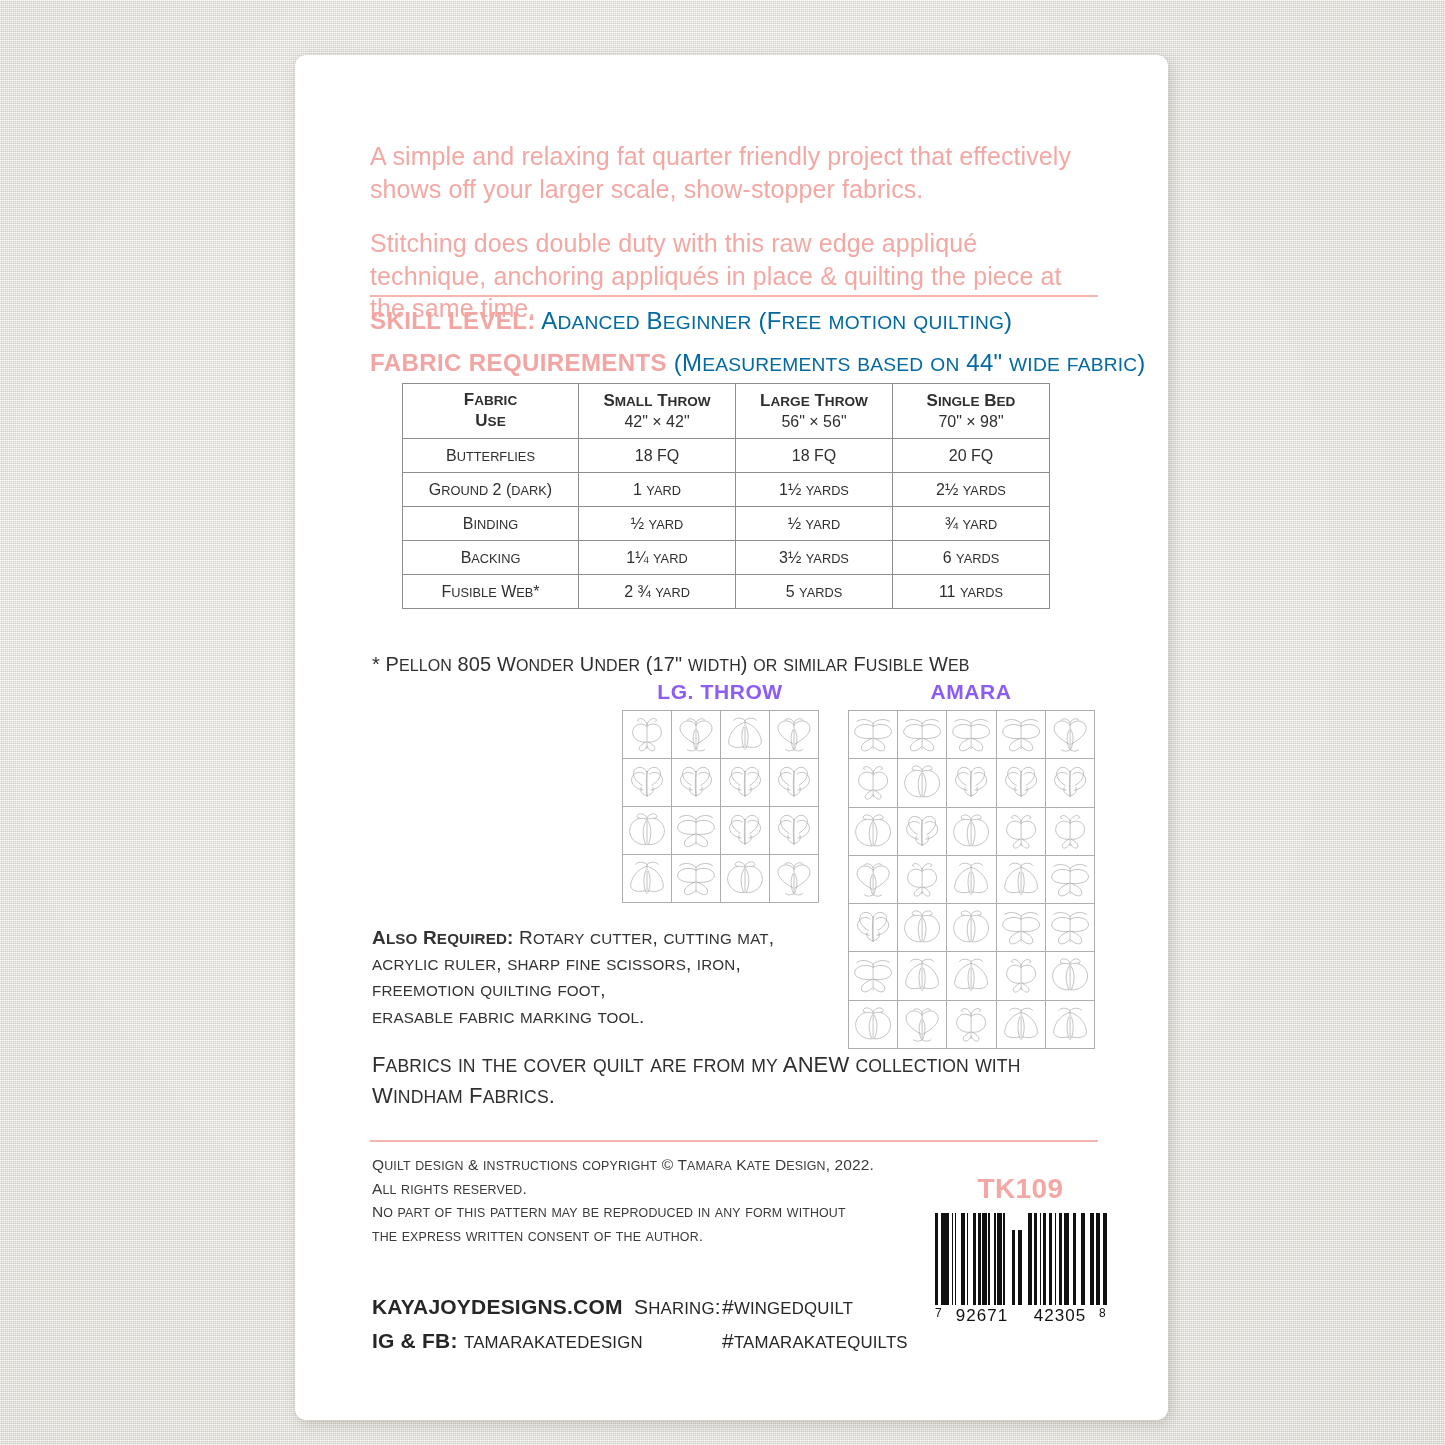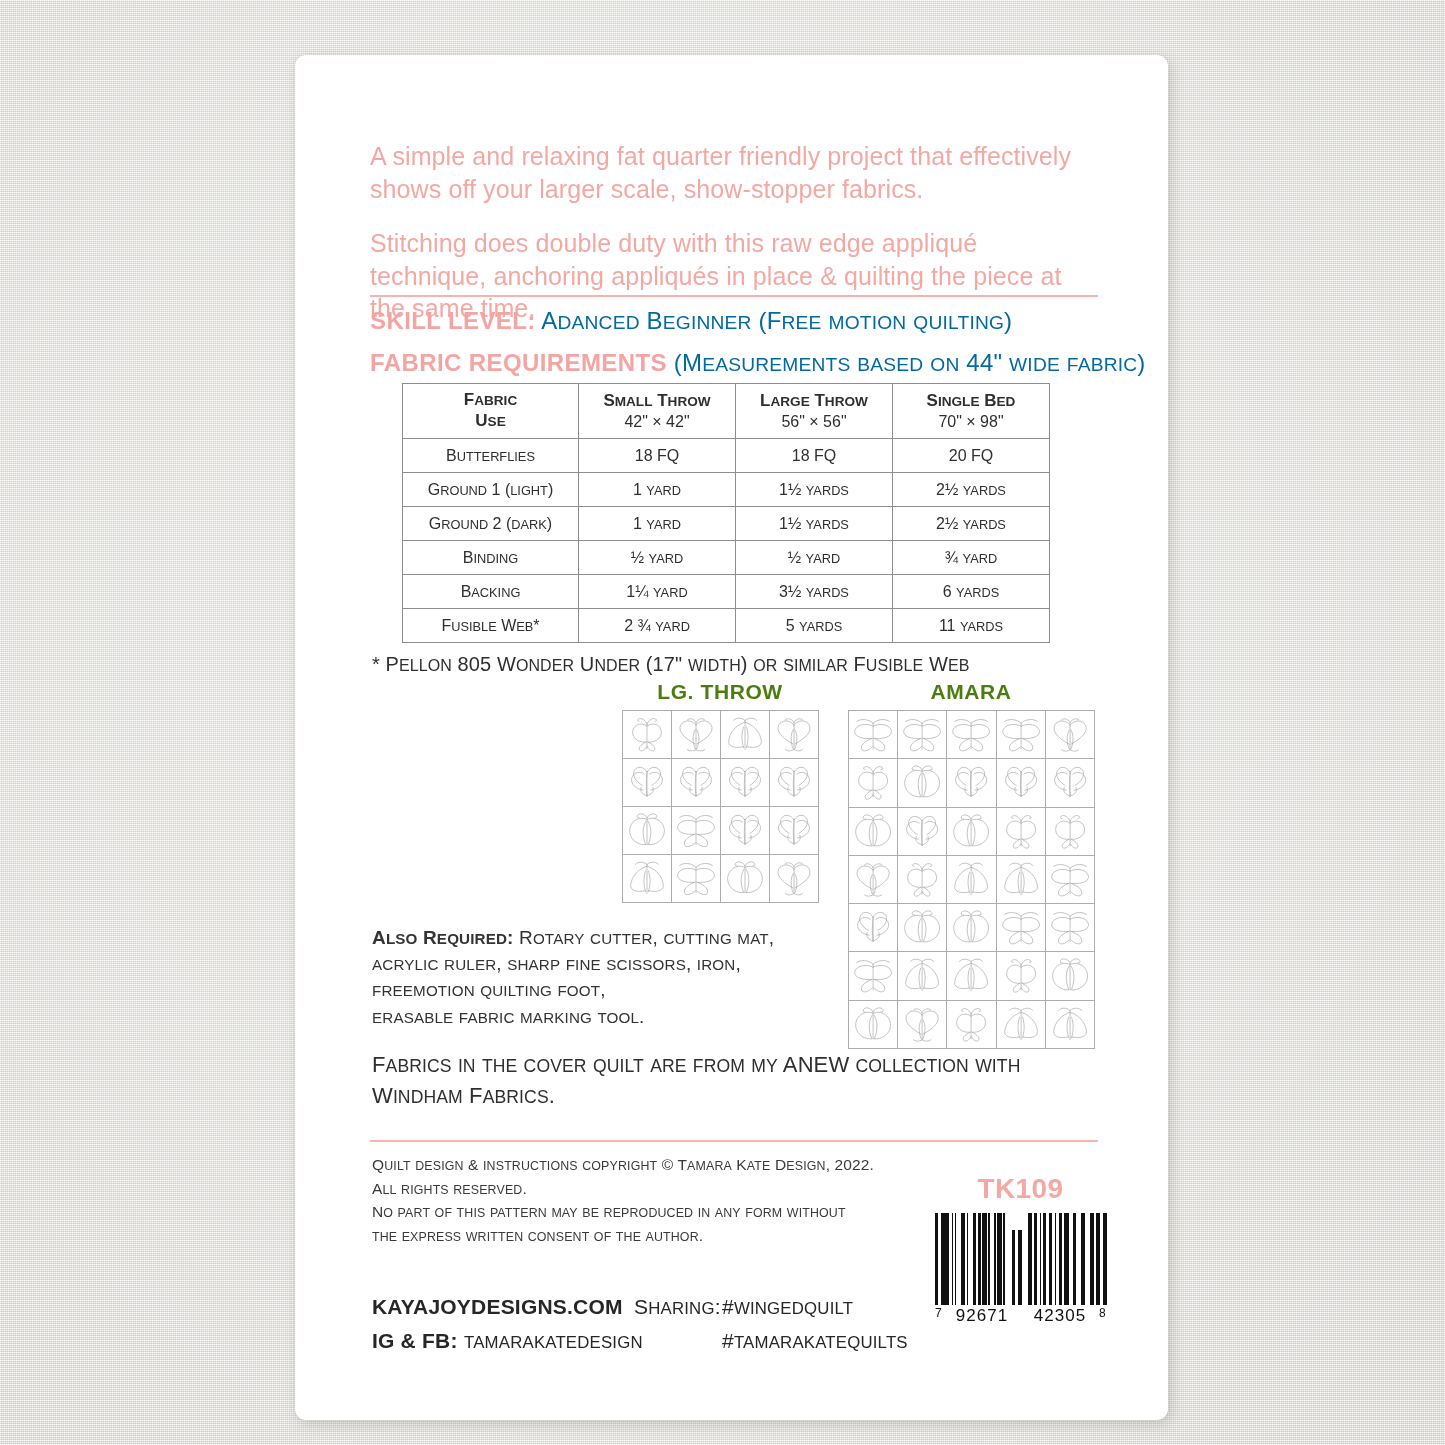--- a/index.html
+++ b/index.html
@@ -110,21 +110,21 @@
 
   .footnote {
     font-size: 20px;
     color: #2f2f2f;
     letter-spacing: 0.1px;
     white-space: nowrap;
   }
 
   
   .diagram-label {
-    color: #4d7c0f;
+    color: #8b5cf6;
     font-size: 21px;
     font-weight: 600;
     letter-spacing: 0.6px;
     text-align: center;
   }
   .quilt-grid {
     display: grid;
     border-top: 1px solid #adadad;
     border-left: 1px solid #adadad;
     background: #ffffff;
@@ -234,26 +234,20 @@
               <span class="dim">70" × 98"</span>
             </th>
           </tr>
         </thead>
         <tbody>
           <tr>
             <td class="sc">B<span class="s">UTTERFLIES</span></td>
             <td class="sc">18 FQ</td>
             <td class="sc">18 FQ</td>
             <td class="sc">20 FQ</td>
-          </tr>
-          <tr>
-            <td class="sc">G<span class="s">ROUND</span> 1 (<span class="s">LIGHT</span>)</td>
-            <td class="sc">1 <span class="s">YARD</span></td>
-            <td class="sc">1½ <span class="s">YARDS</span></td>
-            <td class="sc">2½ <span class="s">YARDS</span></td>
           </tr>
           <tr>
             <td class="sc">G<span class="s">ROUND</span> 2 (<span class="s">DARK</span>)</td>
             <td class="sc">1 <span class="s">YARD</span></td>
             <td class="sc">1½ <span class="s">YARDS</span></td>
             <td class="sc">2½ <span class="s">YARDS</span></td>
           </tr>
           <tr>
             <td class="sc">B<span class="s">INDING</span></td>
             <td class="sc">½ <span class="s">YARD</span></td>

